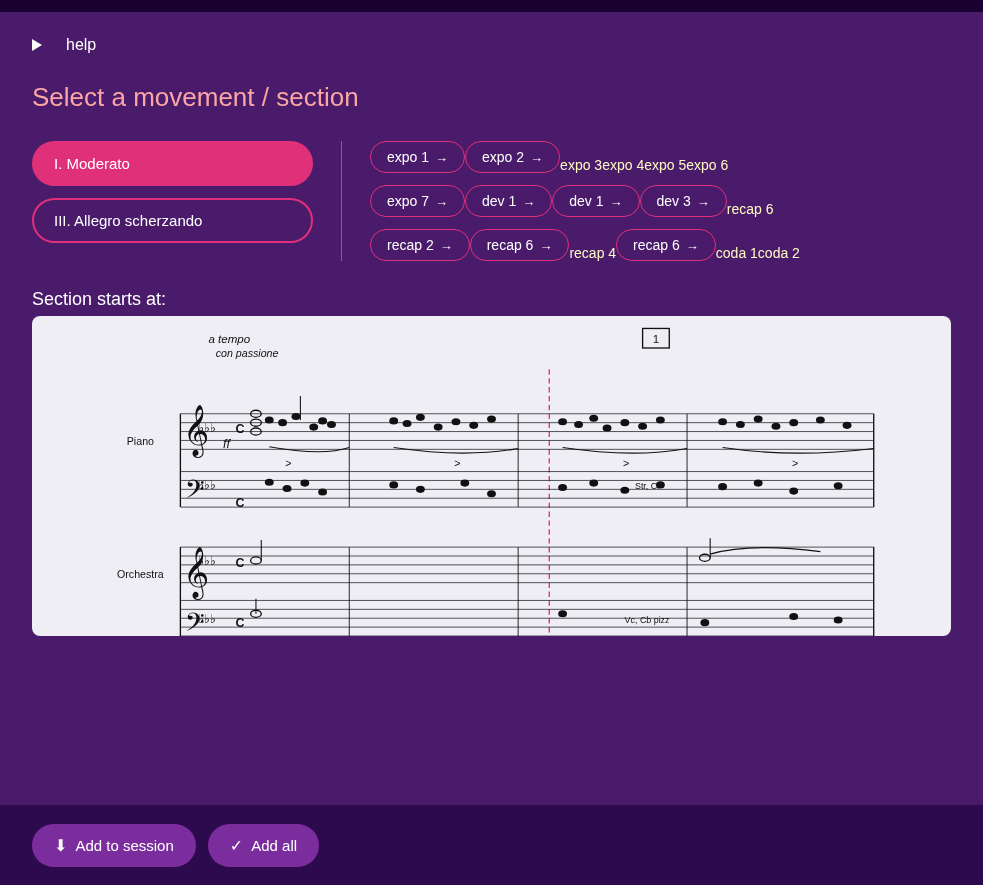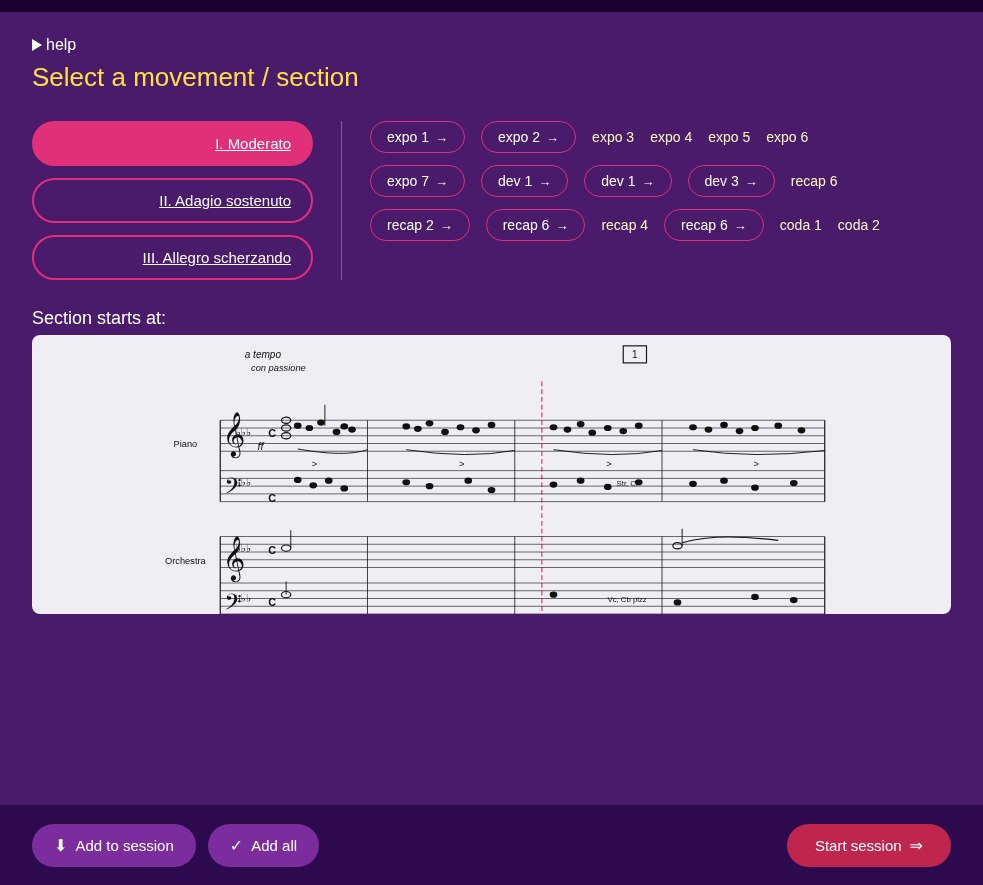--- a/index.html
+++ b/index.html
@@ -18,37 +18,37 @@
       height: 12px;
     }
 
     .main-content {
       padding: 24px 32px;
     }
 
     .help-row {
       display: flex;
       align-items: center;
-      gap: 4px;
-      margin-bottom: 8px;
+      gap: 24px;
+      margin-bottom: 28px;
       cursor: pointer;
     }
 
     .help-triangle {
       width: 0;
       height: 0;
       border-top: 6px solid transparent;
       border-bottom: 6px solid transparent;
       border-left: 10px solid white;
     }
 
     .page-title {
       font-size: 26px;
       font-weight: 400;
-      color: #fde047;
+      color: #fca5a5;
       margin-bottom: 28px;
     }
 
     .movement-section-container {
       display: flex;
       gap: 0;
       margin-bottom: 28px;
     }
 
     .movements-col {
@@ -61,41 +61,39 @@
     }
 
     .movement-btn {
       background: transparent;
       border: 2px solid #e0307a;
       border-radius: 30px;
       color: #ffffff;
       font-size: 15px;
       padding: 12px 20px;
       cursor: pointer;
-      text-align: right;
+      text-align: left;
       transition: background 0.2s;
-      text-decoration: underline;
     }
 
     .movement-btn.active {
       background: #e0307a;
     }
 
     .sections-col {
       display: flex;
       flex-direction: column;
       gap: 12px;
       padding-left: 28px;
       flex: 1;
     }
 
     .sections-row {
       display: flex;
-      align-items: center;
-      gap: 16px;
+      align-items: flex-end;
       flex-wrap: wrap;
     }
 
     .section-btn {
       background: transparent;
       border: 1.5px solid #e0307a;
       border-radius: 20px;
       color: #ffffff;
       font-size: 14px;
       padding: 7px 16px;
@@ -126,21 +124,21 @@
     .section-starts-label {
       font-size: 18px;
       color: #ffffff;
       margin-bottom: 6px;
     }
 
     .score-container {
       background: #f0eef5;
       border-radius: 8px;
       overflow: hidden;
-      height: 279px;
+      height: 320px;
       position: relative;
     }
 
     
     .score-svg {
       width: 100%;
       height: 100%;
     }
 
     .bottom-bar {
@@ -214,21 +212,20 @@
     <div class="help-triangle"></div>
     <span>help</span>
   </div>
 
   <h1 class="page-title">Select a movement / section</h1>
 
   <div class="movement-section-container">
 
     <div class="movements-col">
       <button class="movement-btn active">I. Moderato</button>
-      <button class="movement-btn">II. Adagio sostenuto</button>
       <button class="movement-btn">III. Allegro scherzando</button>
     </div>
 
     <div class="sections-col">
 
       <div class="sections-row">
         <button class="section-btn active">
           <span>expo 1</span>
           <span class="arrow-icon">→</span>
         </button>
@@ -449,17 +446,13 @@
   <div class="bottom-left">
     <button class="add-to-session-btn">
       <span class="btn-icon">⬇</span>
       <span>Add to session</span>
     </button>
     <button class="add-all-btn">
       <span class="btn-icon">✓</span>
       <span>Add all</span>
     </button>
   </div>
-  <button class="start-session-btn">
-    <span>Start session</span>
-    <span class="btn-icon">⇒</span>
-  </button>
 </div>
 
 </body></html>

